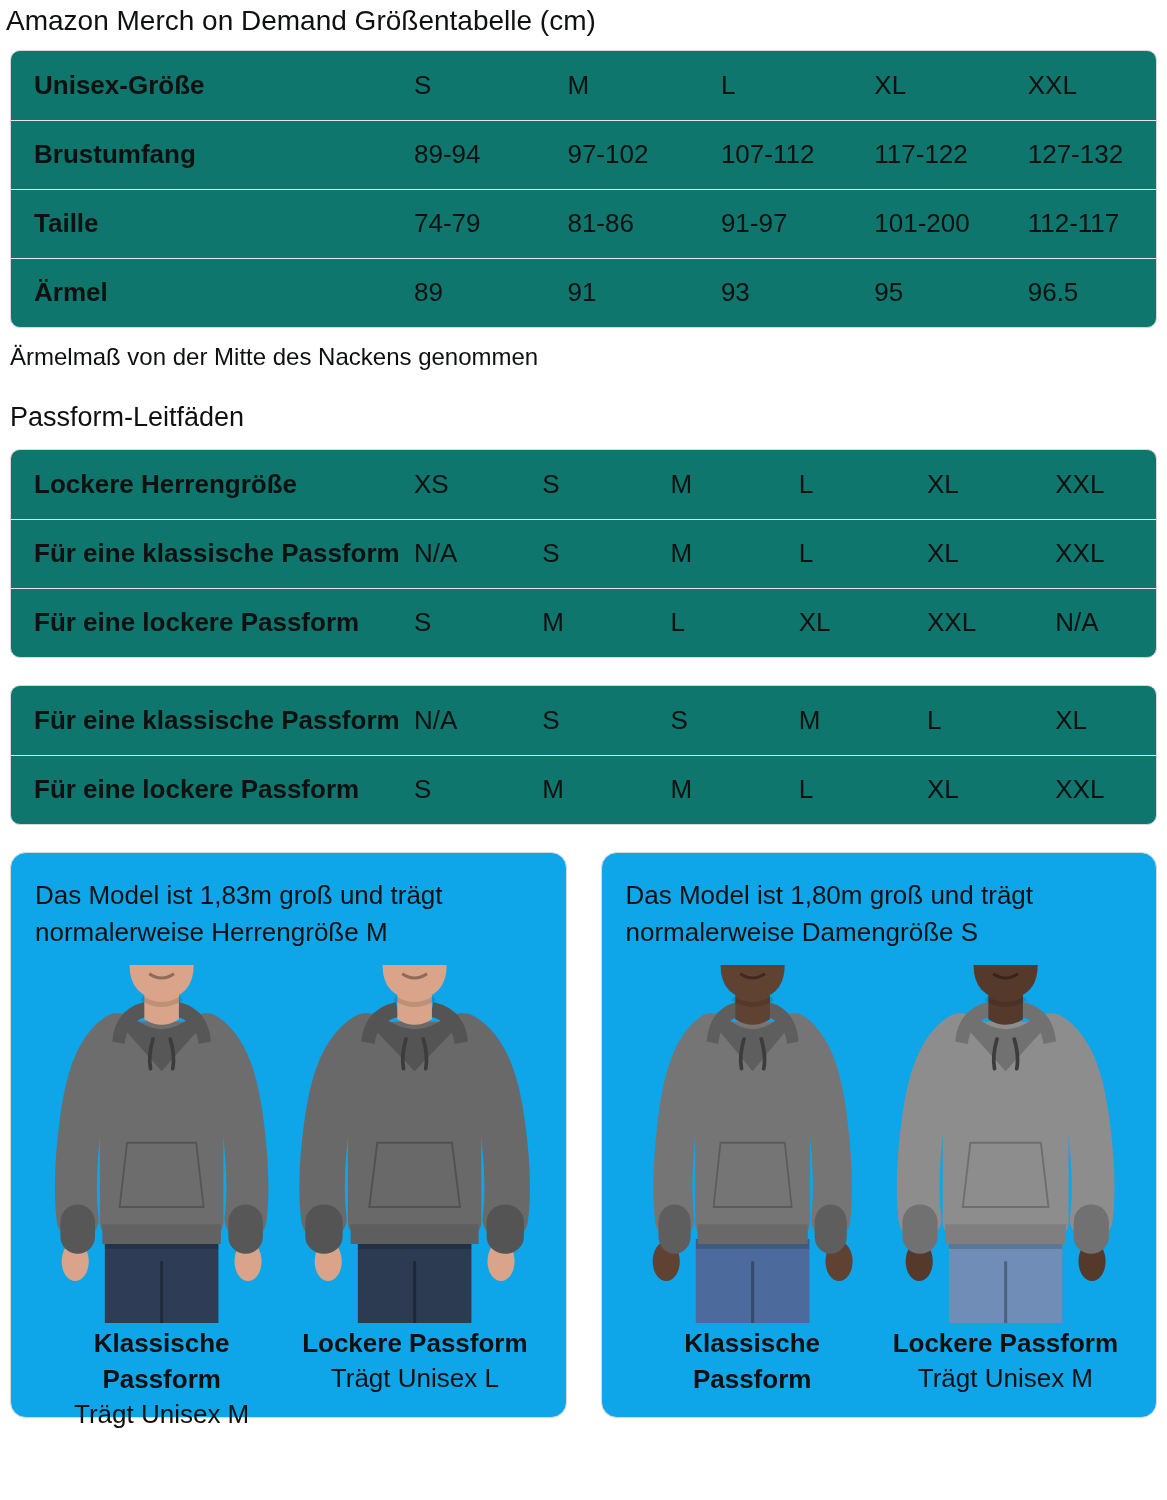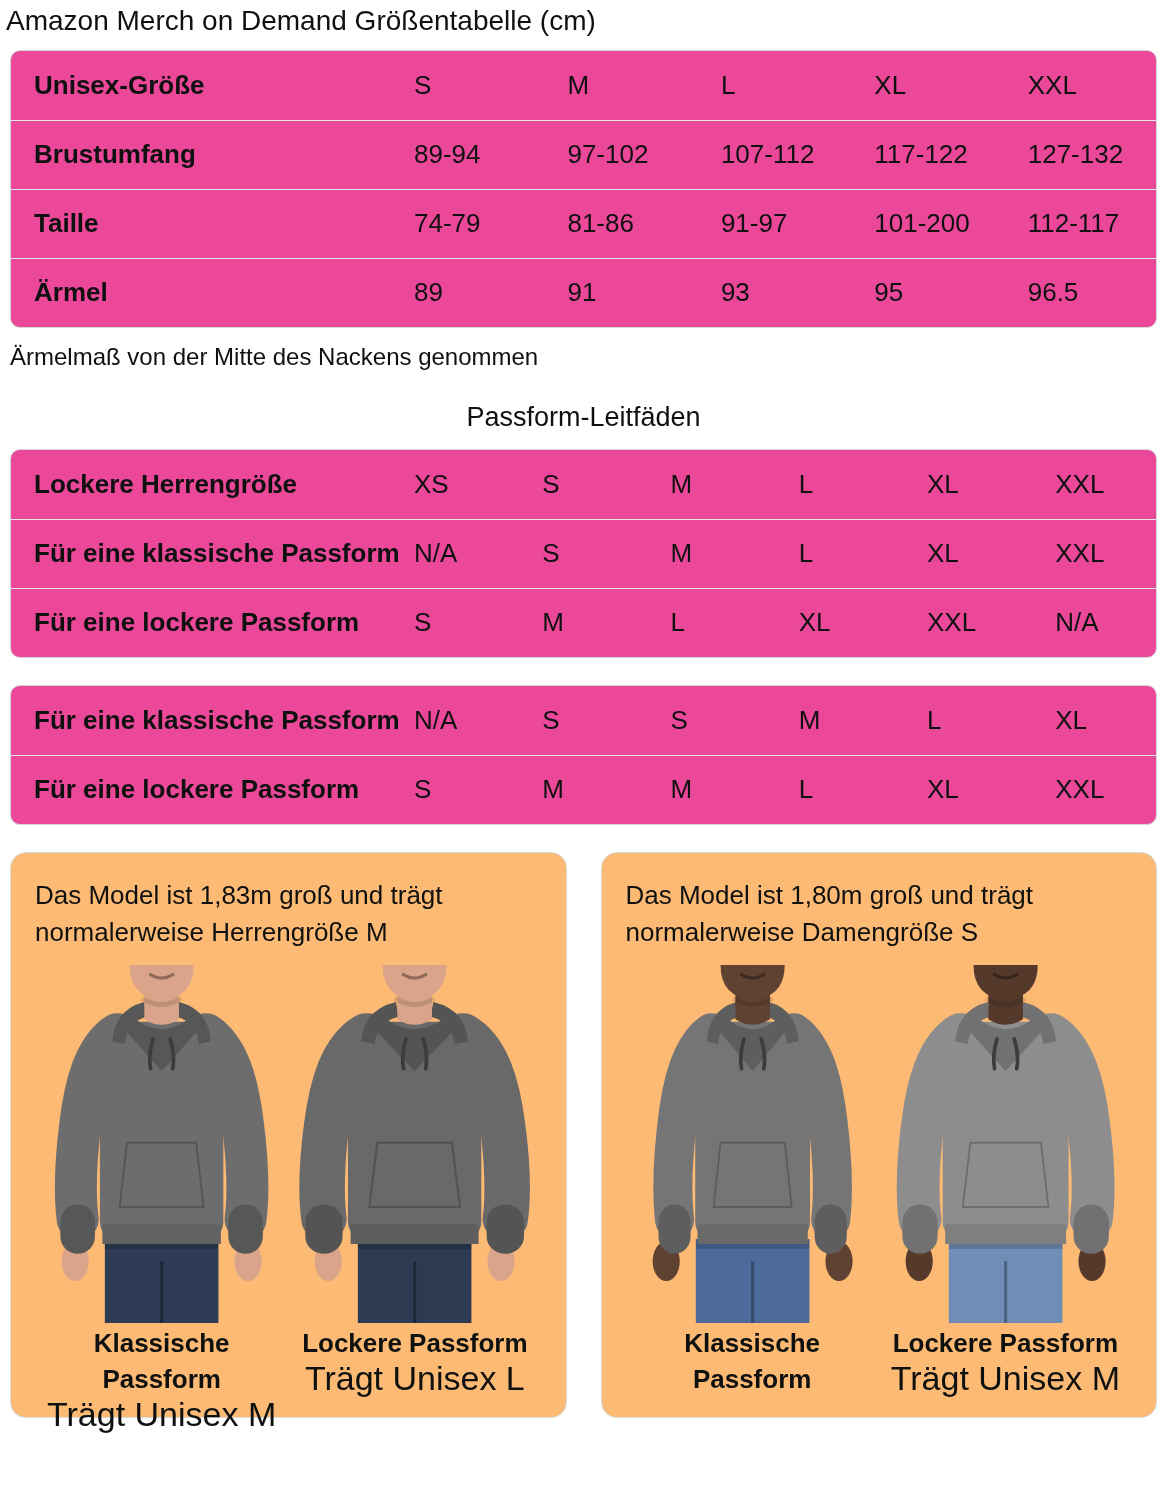--- a/index.html
+++ b/index.html
@@ -7,47 +7,47 @@
   body {
     width:1167px; height:1500px; overflow:hidden;
     font-family:"Liberation Sans", sans-serif;
     color:#0f1111;
     padding:4px 10px 10px 10px;
   }
   .page-title {
     font-size:28px; line-height:34px; font-weight:400; margin-left:-4px;
   }
   .tbox {
-    border:1px solid #d5d9d9; border-radius:10px; overflow:hidden; background:#ec4899;
+    border:1px solid #d5d9d9; border-radius:10px; overflow:hidden; background:#0f766e;
   }
   .tbox table {
     width:100%; border-collapse:collapse; table-layout:fixed;
     font-size:26px; color:#0f1111;
   }
   .tbox td { height:69px; vertical-align:middle; padding:0; }
   .tbox tr + tr td { border-top:1px solid #e7e7e7; }
   td.lbl { font-weight:700; padding-left:23px; }
   .size-table { margin-top:12px; }
   .note { margin-top:14px; font-size:24px; line-height:29px; }
-  .section-title { margin-top:30px; font-size:27px; line-height:32px; font-weight:400;text-align:center; }
+  .section-title { margin-top:30px; font-size:27px; line-height:32px; font-weight:400; }
   .fit-table-men { margin-top:16px; }
   .fit-table-women { margin-top:27px; }
 
   .cards { margin-top:27px; display:flex; gap:34px; }
   .card {
-    flex:1; border:1px solid #d5d9d9; border-radius:16px; background:#fdba74;
+    flex:1; border:1px solid #d5d9d9; border-radius:16px; background:#0ea5e9;
     padding:24px 24px 20px 24px; height:566px;
   }
   .card-desc { font-size:26px; line-height:37px; }
   .figures { display:flex; margin-top:14px; justify-content:center; }
   .figure { flex:1; text-align:center; min-width:0; }
   .figure-img { width:100%; height:358px; }
   .figure-img svg { width:100%; height:100%; display:block; }
   .fit-label { font-size:26px; line-height:36px; font-weight:700; margin-top:2px; }
-  .size-label { font-size:34px; line-height:34px; font-weight:400; }
+  .size-label { font-size:26px; line-height:34px; font-weight:400; }
 
   .garment { transform-box:view-box; transform-origin:50% 50%; }
   .m-classic .garment { transform:scaleX(1); }
   .m-loose   .garment { transform:scaleX(1.08); }
   .f-classic .garment { transform:scaleX(0.93); }
   .f-loose   .garment { transform:scaleX(1.02); }
   .shade-dk { filter:brightness(0.8); }
   .shade-md { filter:brightness(0.9); }
 </style>
 </head>

